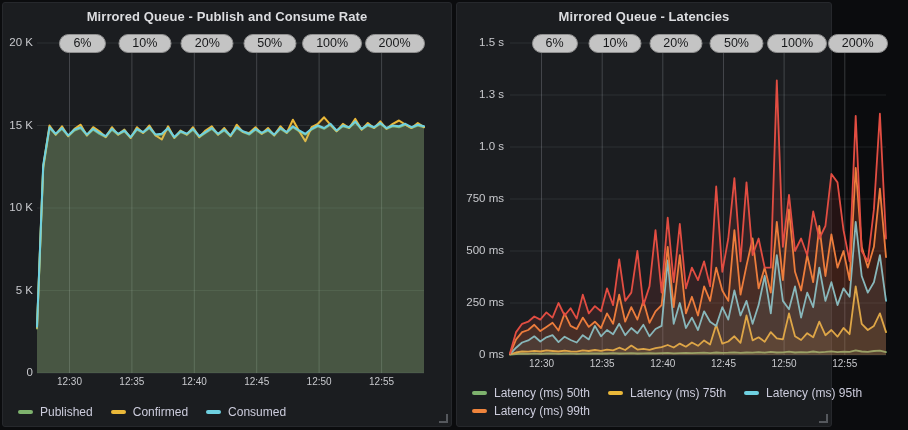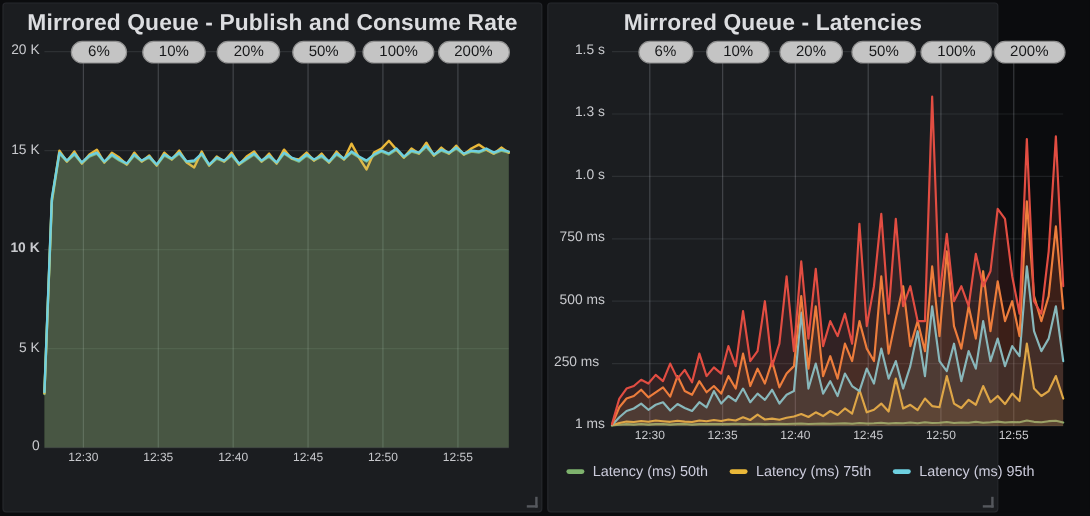--- a/index.html
+++ b/index.html
@@ -10,21 +10,21 @@
     overflow:hidden;
   }
   .panel{
     position:absolute;top:2px;height:425px;box-sizing:border-box;
     background:#1b1d20;border:1px solid #26282c;border-radius:3px;
   }
   .panel.p0{left:2px;width:450px;}
   .panel.p1{left:456px;width:376px;}
   .panel-title{
     position:absolute;top:6px;left:0;width:100%;text-align:center;
-    font-size:19px;font-weight:700;color:#dcdde0;letter-spacing:.1px;cursor:pointer;
+    font-size:13px;font-weight:700;color:#dcdde0;letter-spacing:.1px;cursor:pointer;
   }
   .plot-box{position:absolute;}
   .p0 .plot-box{left:34px;top:40px;width:387px;height:330px;}
   .p1 .plot-box{left:53px;top:40px;width:376px;height:312px;}
   svg.plot{position:absolute;left:0;top:0;display:block;overflow:visible;}
   .y-axis{position:absolute;top:40px;}
   .p0 .y-axis{left:0;width:30px;height:330px;}
   .p1 .y-axis{left:0;width:47px;height:312px;}
   .ytick{
     position:absolute;right:0;width:100%;text-align:right;
@@ -59,21 +59,21 @@
   }
 </style>
 </head>
 <body>
 
 <div class="panel p0">
   <div class="panel-title">Mirrored Queue - Publish and Consume Rate</div>
   <div class="y-axis">
       <div class="ytick" style="top: 323px;">0</div>
       <div class="ytick" style="top: 240.5px; padding-left: 12px;">5 K</div>
-      <div class="ytick" style="top: 158px; font-weight: bold;">10 K</div>
+      <div class="ytick" style="top: 158px;">10 K</div>
       <div class="ytick" style="top: 75.5px;">15 K</div>
       <div class="ytick" style="top: -7px;">20 K</div>
     </div>
   <div class="plot-box">
     <svg class="plot" width="387" height="330" viewBox="0 0 387 330">
         <line x1="0" x2="387" y1="330.0" y2="330.0" stroke="rgba(210,215,225,0.10)" stroke-width="1"></line>
         <line x1="0" x2="387" y1="247.5" y2="247.5" stroke="rgba(210,215,225,0.10)" stroke-width="1"></line>
         <line x1="0" x2="387" y1="165.0" y2="165.0" stroke="rgba(210,215,225,0.10)" stroke-width="1"></line>
         <line x1="0" x2="387" y1="82.5" y2="82.5" stroke="rgba(210,215,225,0.10)" stroke-width="1"></line>
         <line x1="0" x2="387" y1="0.0" y2="0.0" stroke="rgba(210,215,225,0.10)" stroke-width="1"></line>
@@ -100,28 +100,44 @@
       <div class="pill" style="left: 357.555px;">200%</div>
     </div>
   <div class="x-axis">
       <div class="xtick" style="left: 32.4581px;">12:30</div>
       <div class="xtick" style="left: 94.8774px;">12:35</div>
       <div class="xtick" style="left: 157.297px;">12:40</div>
       <div class="xtick" style="left: 219.716px;">12:45</div>
       <div class="xtick" style="left: 282.135px;">12:50</div>
       <div class="xtick" style="left: 344.555px;">12:55</div>
     </div>
+  <div class="legend">
+      <div class="legend-row">
+        <div class="legend-item">
+          <span class="dash" style="background: rgb(126, 178, 109);"></span>
+          <span class="lbl">Published</span>
+        </div>
+        <div class="legend-item">
+          <span class="dash" style="background: rgb(234, 184, 57);"></span>
+          <span class="lbl">Confirmed</span>
+        </div>
+        <div class="legend-item">
+          <span class="dash" style="background: rgb(110, 208, 224);"></span>
+          <span class="lbl">Consumed</span>
+        </div>
+      </div>
+    </div>
   <div class="resize-handle"></div>
 </div>
 
 <div class="panel p1">
   <div class="panel-title">Mirrored Queue - Latencies</div>
   <div class="y-axis">
-      <div class="ytick" style="top: 305px;">1 ms</div>
-      <div class="ytick" style="top: 253px; text-align: center;">250 ms</div>
+      <div class="ytick" style="top: 305px;">0 ms</div>
+      <div class="ytick" style="top: 253px;">250 ms</div>
       <div class="ytick" style="top: 201px;">500 ms</div>
       <div class="ytick" style="top: 149px;">750 ms</div>
       <div class="ytick" style="top: 97px;">1.0 s</div>
       <div class="ytick" style="top: 45px;">1.3 s</div>
       <div class="ytick" style="top: -7px;">1.5 s</div>
     </div>
   <div class="plot-box">
     <svg class="plot" width="376" height="312" viewBox="0 0 376 312">
         <line x1="0" x2="376" y1="312.0" y2="312.0" stroke="rgba(210,215,225,0.10)" stroke-width="1"></line>
         <line x1="0" x2="376" y1="260.0" y2="260.0" stroke="rgba(210,215,225,0.10)" stroke-width="1"></line>
@@ -173,16 +189,20 @@
         <div class="legend-item">
           <span class="dash" style="background: rgb(234, 184, 57);"></span>
           <span class="lbl">Latency (ms) 75th</span>
         </div>
         <div class="legend-item">
           <span class="dash" style="background: rgb(110, 208, 224);"></span>
           <span class="lbl">Latency (ms) 95th</span>
         </div>
       </div>
       <div class="legend-row">
+        <div class="legend-item">
+          <span class="dash" style="background: rgb(239, 132, 60);"></span>
+          <span class="lbl">Latency (ms) 99th</span>
+        </div>
       </div>
     </div>
   <div class="resize-handle"></div>
 </div>
 
 </body></html>

